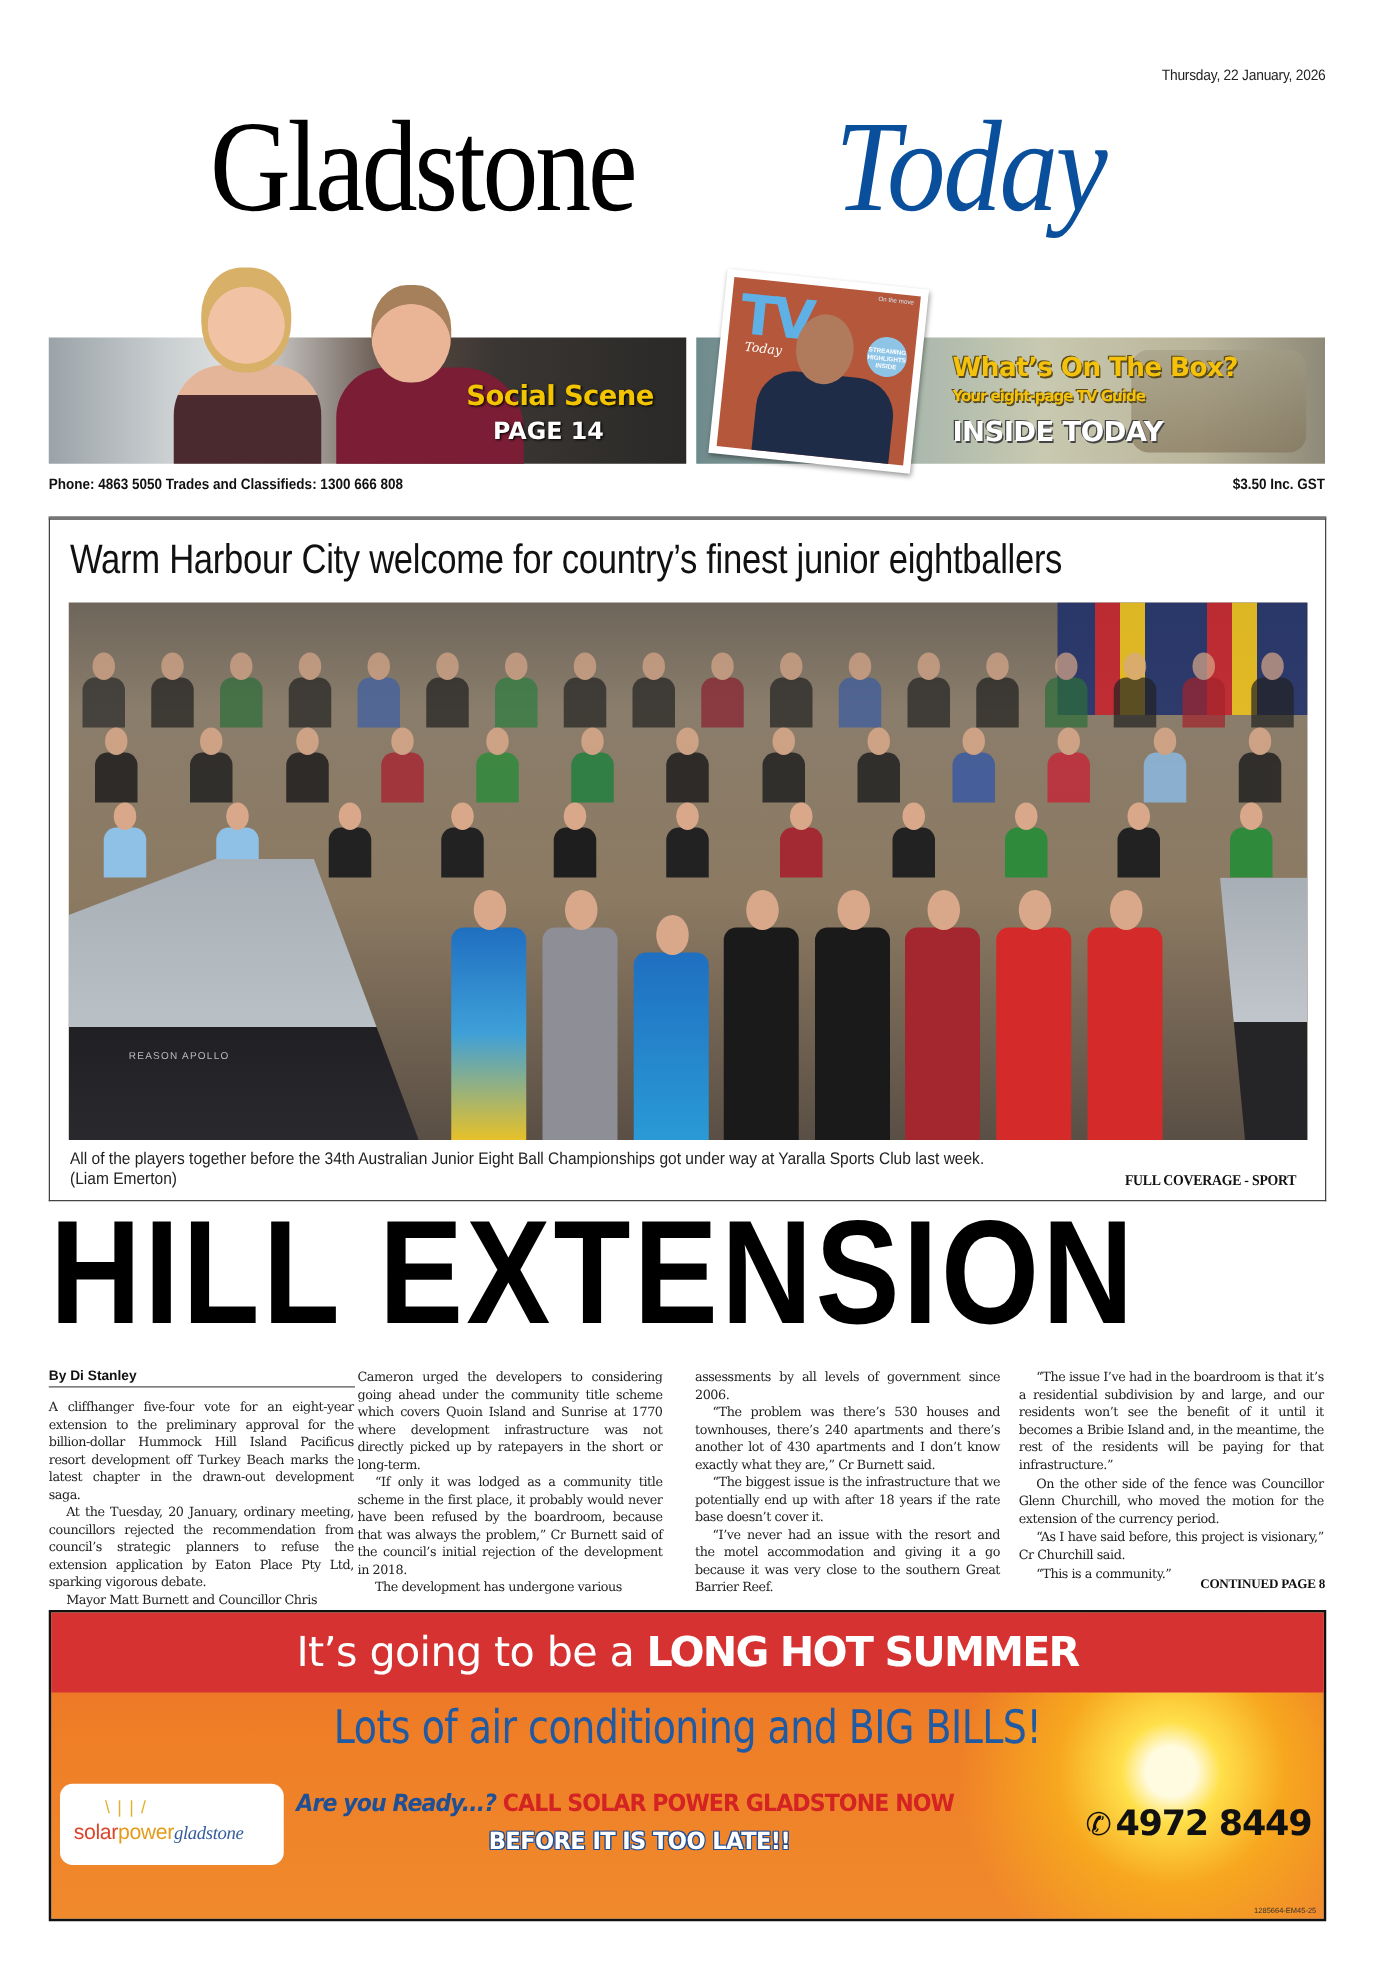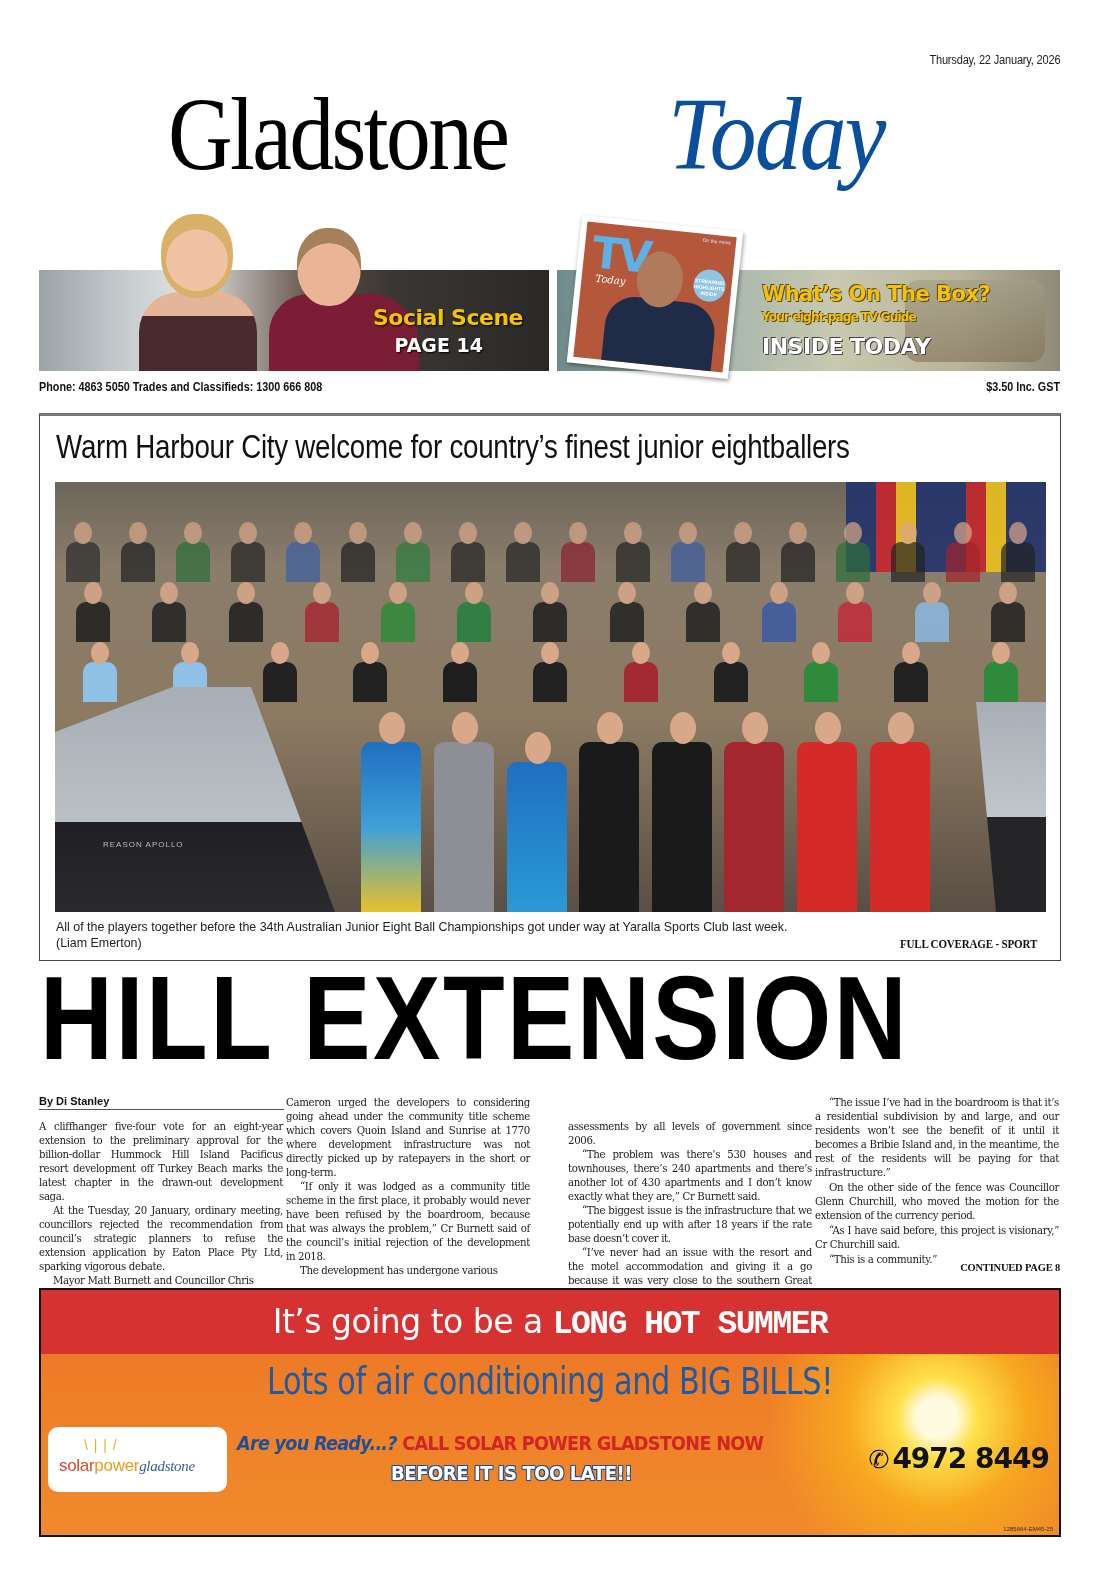--- a/index.html
+++ b/index.html
@@ -61,30 +61,30 @@
 
   .main-headline { position: absolute; top: 968px; left: 40px; width: 1030px; height: 100px; font-family: "Liberation Sans", sans-serif; font-weight: bold; font-size: 118px; line-height: 100px; color: #000; white-space: nowrap; transform: scaleX(0.855); transform-origin: left; letter-spacing: 3px; }
 
   
   .byline { position: absolute; top: 1095px; left: 39px; width: 245px; font-family: "Liberation Sans", sans-serif; font-weight: bold; font-size: 11px; border-bottom: 1.5px solid #555; padding-bottom: 2px; transform-origin: left; }
   .col { position: absolute; top: 1096px; width: 244px; font-family: "DejaVu Serif", serif; font-size: 10.2px; line-height: 14px; color: #222; text-align: justify; hyphens: auto; letter-spacing: -0.35px; }
   .col p { margin: 0 0 0 0; text-indent: 14px; }
   .col p.noindent { text-indent: 0; }
   .col1 { left: 39px; top: 1120px; }
   .col2 { left: 286px; }
-  .col3 { left: 568px; margin-top: 24px; }
+  .col3 { left: 556px; }
   .col4 { left: 815px; }
   .col4 p { margin-bottom: 1px; }
   .continued { position: absolute; top: 1262px; right: 50px; font-family: "Liberation Serif", serif; font-weight: bold; font-size: 10.5px; letter-spacing: -0.2px; }
 
   
   .ad { position: absolute; top: 1288px; left: 39px; width: 1022px; height: 249px; border: 2px solid #111; overflow: hidden; background: radial-gradient(circle at 88% 52%, #fffbe0 0 20px, #ffe04a 40px, #f7a81f 90px, rgba(240,120,30,0) 170px), linear-gradient(180deg, #e96f25 0%, #ef7e27 40%, #f08a2c 100%); }
   .ad-top { position: absolute; top: 0; left: 0; right: 0; height: 64px; background: #d63232; }
   .ad-line1 { position: absolute; top: 10px; left: 0; right: 0; text-align: center; font-family: "DejaVu Sans", sans-serif; font-size: 33px; color: #fff; line-height: 44px; letter-spacing: -0.5px; }
-  .ad-line1 b { font-weight: bold; letter-spacing: -1.5px; font-family: Liberation Mono, monospace; }
+  .ad-line1 b { font-weight: bold; letter-spacing: -1.5px; }
   .ad-line2 { position: absolute; top: 70px; left: 0; right: 0; text-align: center; font-family: "DejaVu Sans", sans-serif; font-size: 37px; color: #1f5aa3; line-height: 44px; transform: scaleX(0.82); letter-spacing: -0.5px; }
   .ad-logo { position: absolute; left: 7px; top: 137px; width: 179px; height: 65px; background: #fff; border-radius: 10px; }
   .ad-logo-rays { position: absolute; left: 36px; top: 10px; font-size: 14px; color: #e2b02e; letter-spacing: 1px; }
   .ad-logo-text { position: absolute; left: 11px; top: 29px; font-family: "Liberation Sans", sans-serif; font-size: 17px; letter-spacing: -0.3px; white-space: nowrap; }
   .ad-logo-text .s1 { color: #d8462c; }
   .ad-logo-text .s2 { color: #e59b1c; }
   .ad-logo-text .s3 { color: #335d9c; font-family: "Liberation Serif", serif; font-style: italic; font-size: 15px; }
   .ad-cta { position: absolute; left: 196px; top: 142px; font-family: "DejaVu Sans", sans-serif; font-weight: bold; font-size: 19px; white-space: nowrap; letter-spacing: -0.8px; transform: scaleX(0.93); transform-origin: left; }
   .ad-cta .q { color: #1f4f95; font-style: italic; }
   .ad-cta .c { color: #d42323; }

